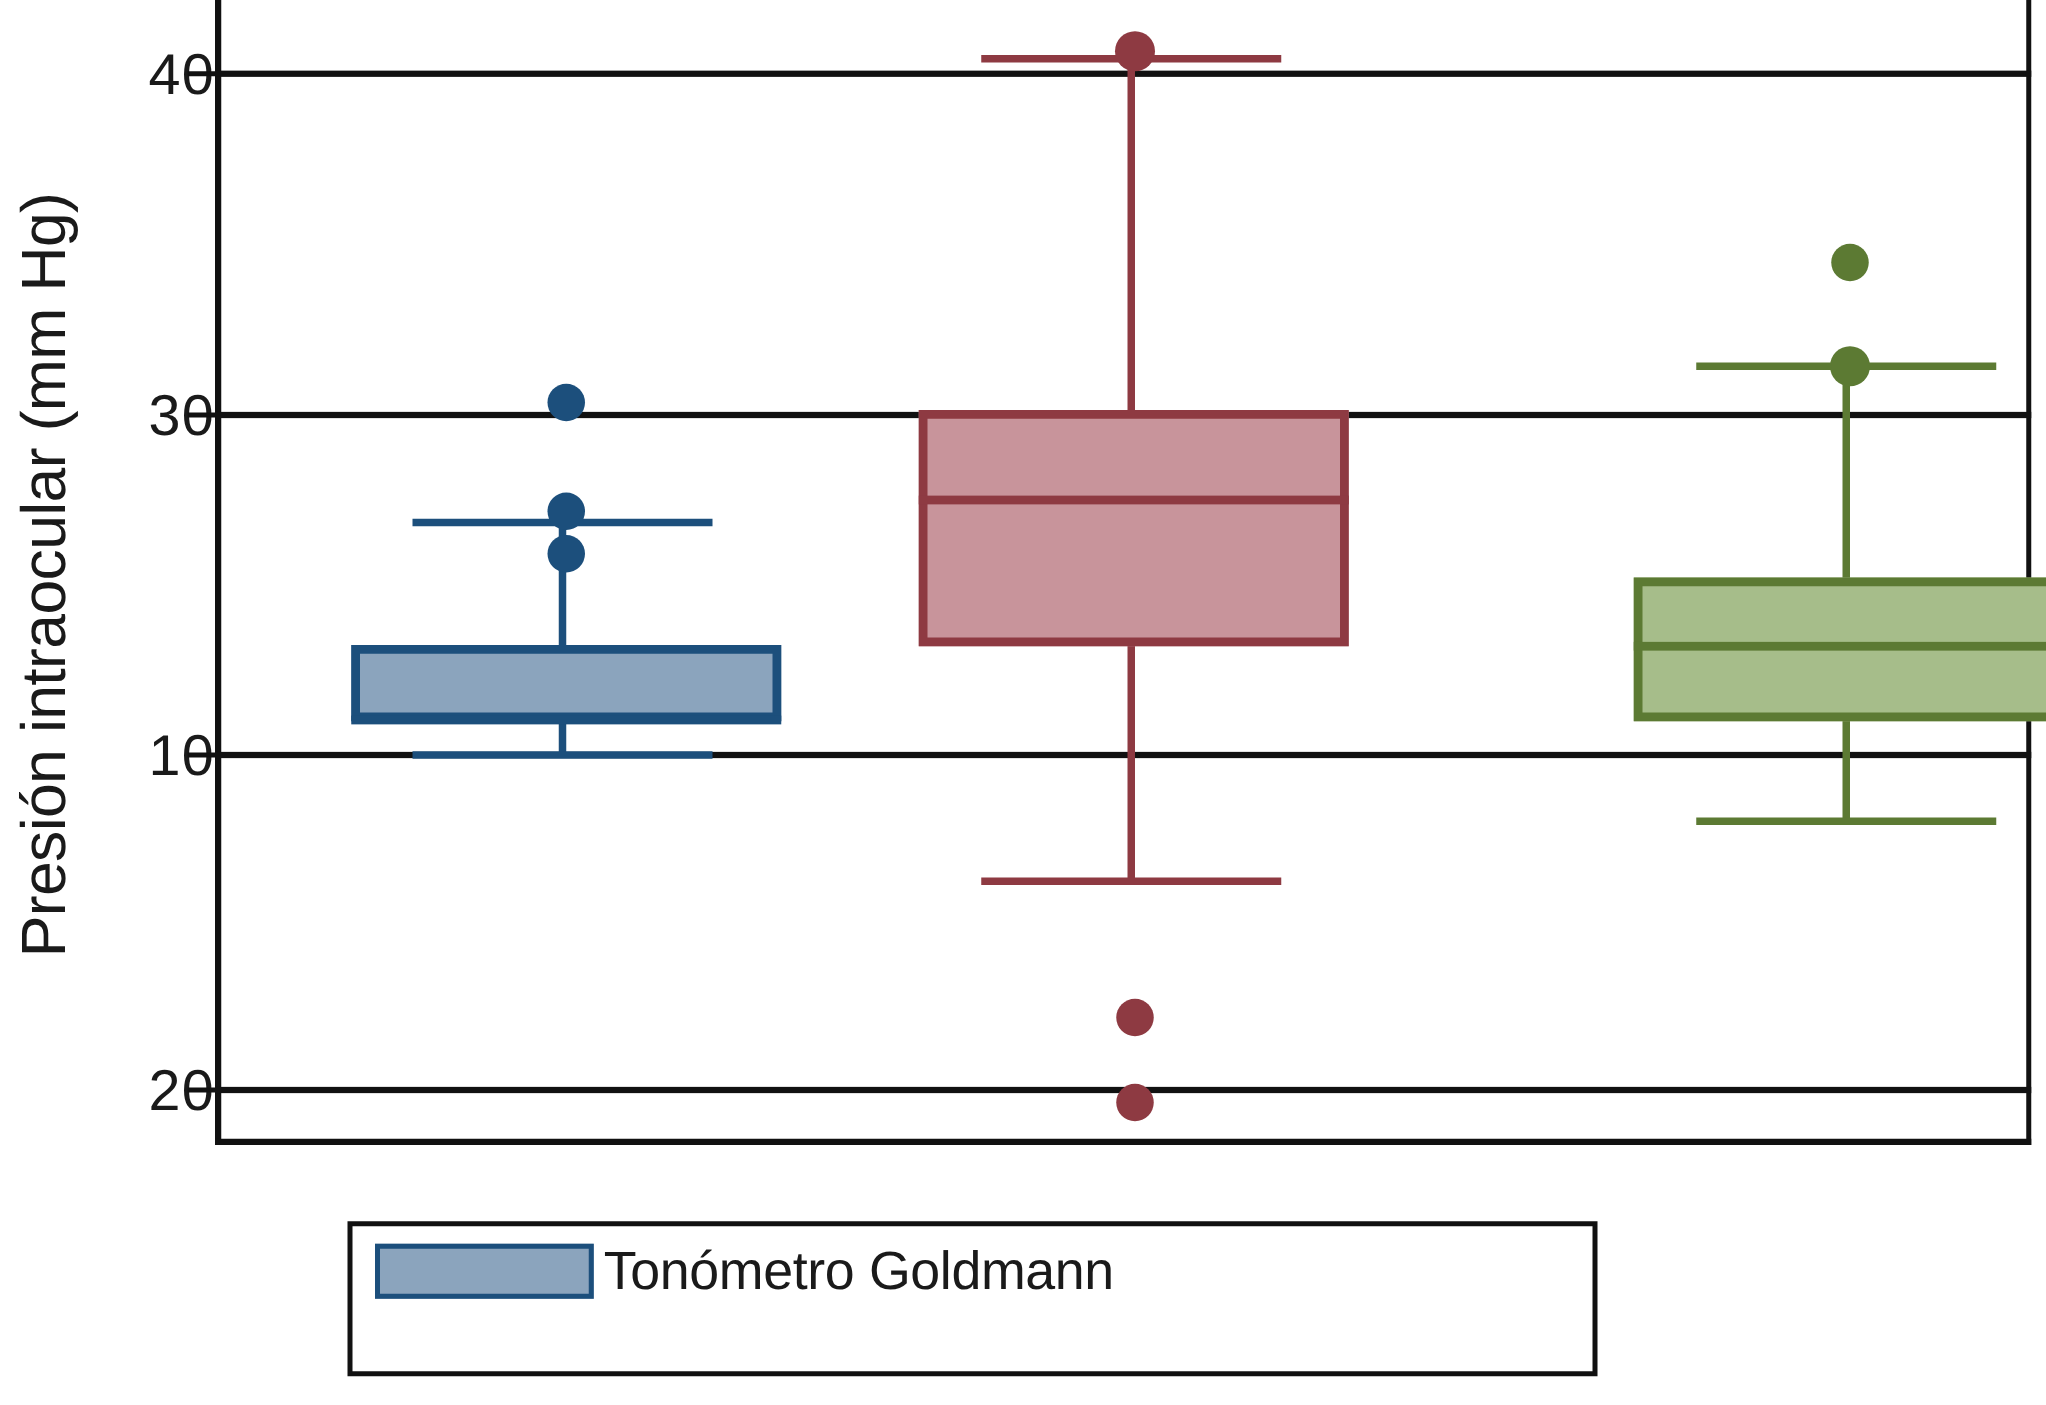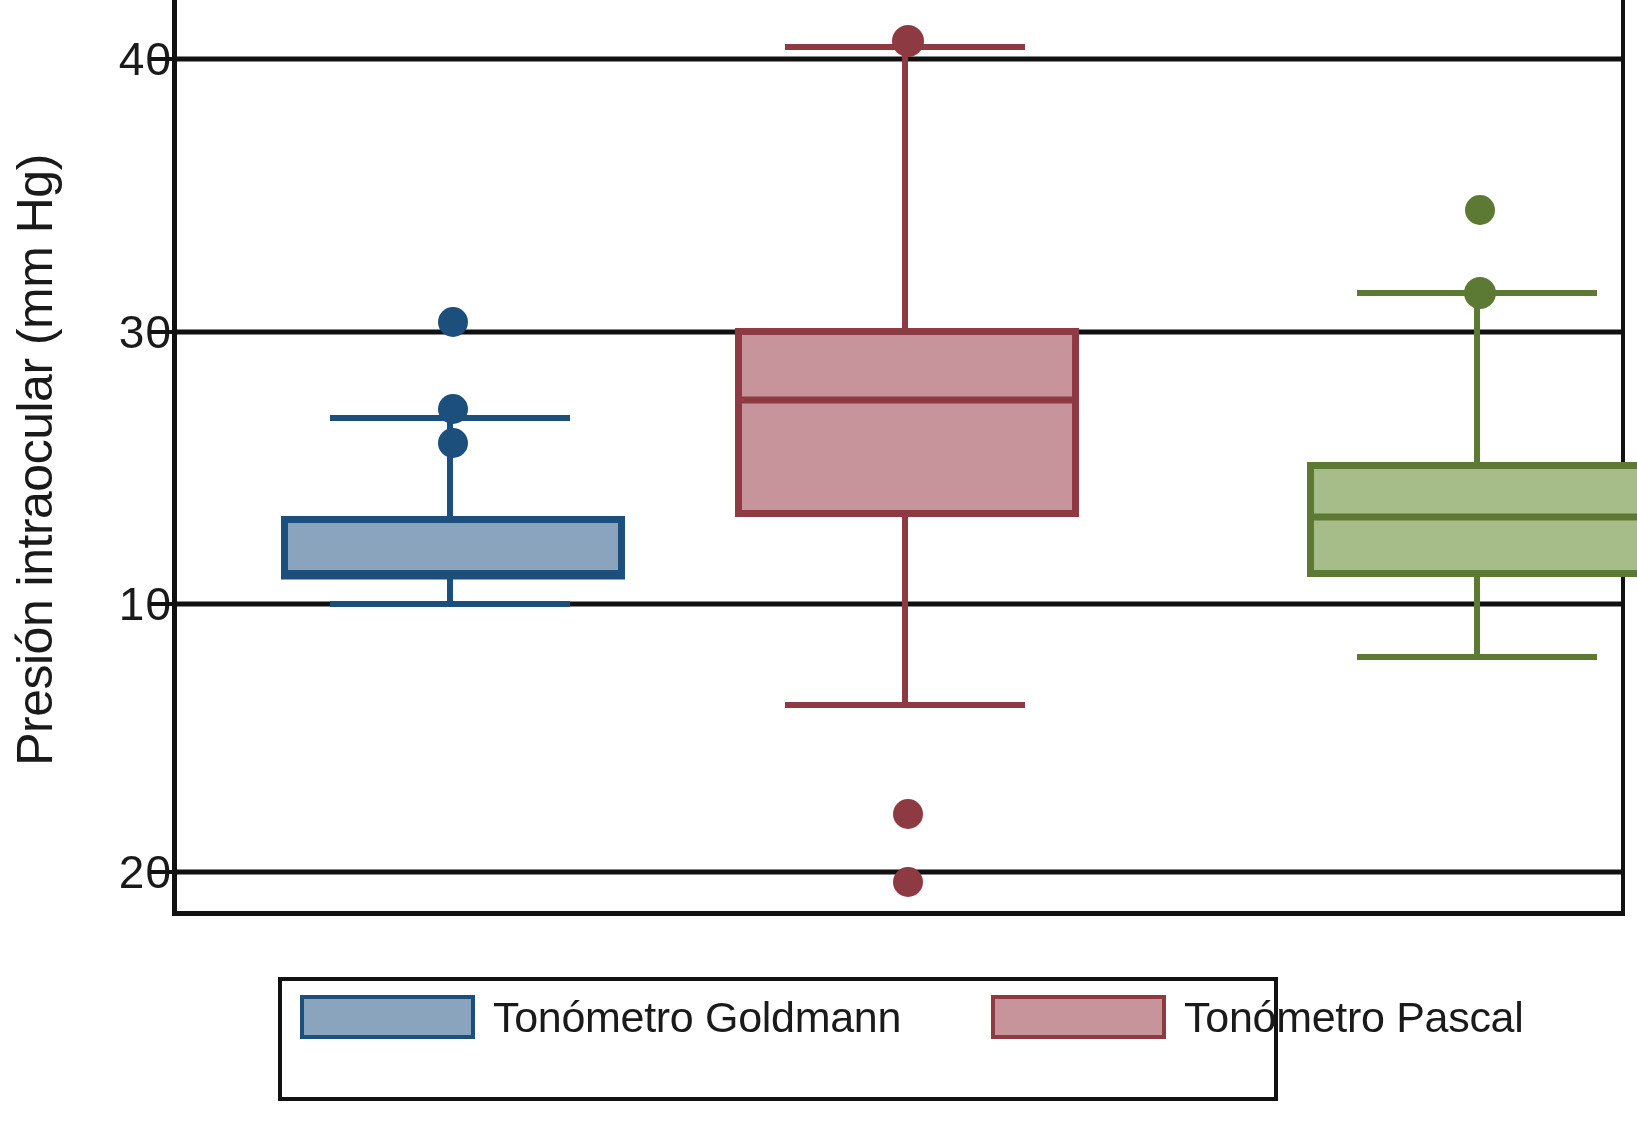--- a/index.html
+++ b/index.html
@@ -144,21 +144,21 @@
     width: 175px;
     height: 44px;
     box-sizing: border-box;
     border-width: 4px;
     border-style: solid;
     flex: none;
   }
   .legend-text {
     font-size: 43px;
     color: #1a1a1a;
-    margin-left: 18px;
+    margin-left: 8px;
     white-space: nowrap;
     letter-spacing: -0.3px;
   }
   .legend-gap { width: 90px; flex: none; }
 </style>
 </head>
 <body>
 
 <div id="figure">
 
@@ -244,20 +244,16 @@
 
   </div>
 
   <div id="legend">
     <div class="legend-row">
       <div class="legend-entry">
         <div class="legend-swatch" style="background:#8ba4bd;border-color:#1c4f7c"></div>
         <div class="legend-text">Tonómetro Goldmann</div>
       </div>
       <div class="legend-gap"></div>
-      <div class="legend-entry">
-        <div class="legend-swatch" style="background:#c8949b;border-color:#8e3a42"></div>
-        <div class="legend-text">Tonómetro Pascal</div>
-      </div>
     </div>
   </div>
 
 </div>
 
 </body></html>

